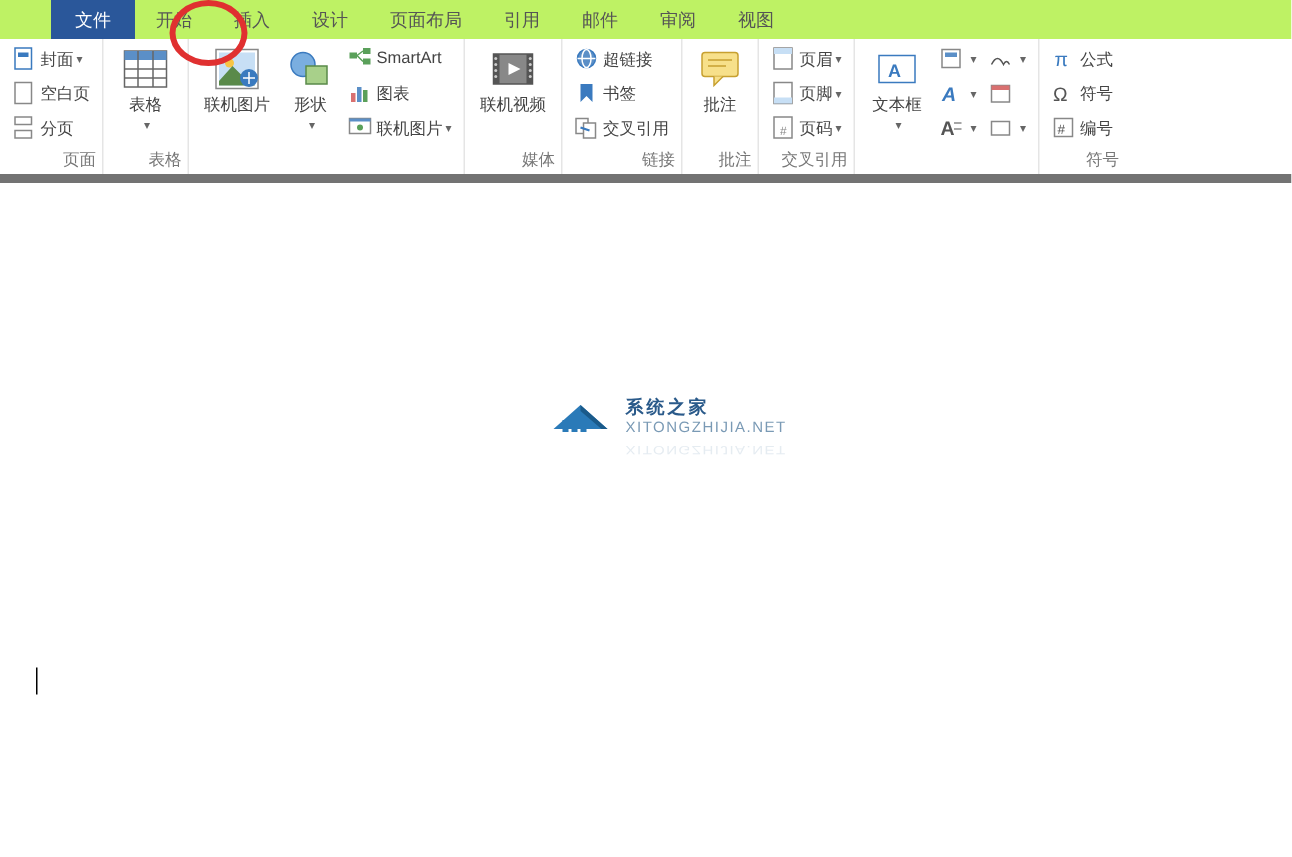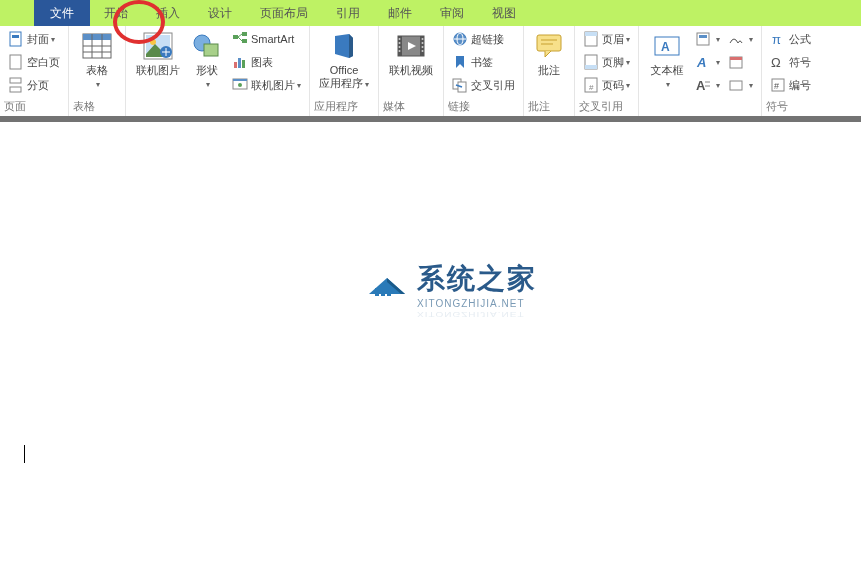--- a/index.html
+++ b/index.html
@@ -5,35 +5,35 @@
 * { margin: 0; padding: 0; box-sizing: border-box; font-family: "Microsoft YaHei", sans-serif; }
 body { background: #fff; width: 861px; height: 571px; overflow: hidden; }
 
 .tabs { display: flex; background: #bef264; height: 26px; font-size: 12px; color: #555; padding-left: 34px; }
 .tab { padding: 0 14px; height: 26px; line-height: 26px; cursor: pointer; }
 .tab.file { background: #2a579a; color: #fff; padding: 0 16px; }
 
 .ribbon { display: flex; height: 96px; background: #fff; border-bottom: 6px solid #737373; }
 .group { display: flex; flex-direction: column; border-right: 1px solid #e5e5e5; padding: 2px 4px 0; }
 .group-body { flex: 1; display: flex; align-items: flex-start; }
-.group-label { font-size: 11px; color: #777; text-align: left; padding: 2px 0; }
+.group-label { font-size: 11px; color: #777; text-align: right; padding: 2px 0; }
 .vlist { display: flex; flex-direction: column; gap: 1px; }
 .btn-small { display: flex; align-items: center; font-size: 11px; color: #444; padding: 2px 4px; height: 22px; cursor: pointer; white-space: nowrap; }
 .btn-small .ic { width: 16px; height: 16px; margin-right: 3px; display: inline-flex; align-items: center; justify-content: center; }
 .arrow { font-size: 8px; color: #666; margin-left: 2px; }
 .btn-large { display: flex; flex-direction: column; align-items: center; padding: 2px 4px; cursor: pointer; width: 48px; }
 .btn-large .big-ic { width: 32px; height: 32px; margin-bottom: 2px; display: flex; align-items: center; justify-content: center; }
 .btn-large .lbl { font-size: 11px; color: #444; text-align: center; line-height: 13px; }
 .hl-circle { border: 4px solid #e03030; border-radius: 50%; width: 52px; height: 44px; position: absolute; left: 113px; top: 0px; pointer-events: none; }
 
 .doc { position: relative; margin-top: 30px; height: 420px; }
 .cursor { position: absolute; left: 24px; top: 293px; width: 1px; height: 18px; background: #000; }
 .watermark { position: absolute; left: 365px; top: 108px; text-align: left; }
 .wm-row { display: flex; align-items: center; gap: 8px; }
-.wm-text { font-size: 28px; font-weight: bold; color: #2a5a8a; letter-spacing: 2px; }
+.wm-text { font-size: 12px; font-weight: bold; color: #2a5a8a; letter-spacing: 2px; }
 .wm-sub { font-size: 10px; color: #7a9ab5; letter-spacing: 1px; }
 .wm-ref { font-size: 10px; color: #dbe4ec; letter-spacing: 1px; transform: scaleY(-0.8); opacity: 0.7; }
 
 svg { display: block; }
 </style>
 </head>
 <body>
 
 <div class="tabs">
   <div class="tab file">文件</div>
@@ -159,34 +159,20 @@
                 <circle cx="8" cy="8" r="2" fill="#5aa05a"></circle>
               </svg>
             </span>
           <span>联机图片</span>
             <span class="arrow">▾</span>
         </div>
       </div>
     </div>
   </div>
 
-  <div class="group">
-    <div class="group-body">
-      <div class="btn-large" style="width:60px">
-        <span class="big-ic">
-            <svg width="30" height="28">
-              <path d="M6 4 L20 2 L24 6 L24 24 L20 26 L6 22 Z" fill="#3a7abf"></path>
-              <path d="M20 2 L20 26 L24 24 L24 6 Z" fill="#2a5a8a"></path>
-            </svg>
-          </span>
-        <span class="lbl">Office<br>应用程序<span class="arrow">▾</span></span>
-      </div>
-    </div>
-    <div class="group-label">应用程序</div>
-  </div>
 
   <div class="group">
     <div class="group-body">
       <div class="btn-large" style="width:56px">
         <span class="big-ic">
             <svg width="30" height="28">
               <rect x="2" y="4" width="26" height="20" fill="#888" stroke="#555"></rect>
               <rect x="2" y="4" width="4" height="20" fill="#555"></rect>
               <rect x="24" y="4" width="4" height="20" fill="#555"></rect>
               <circle cx="3.5" cy="7" r="1" fill="#ccc"></circle>

